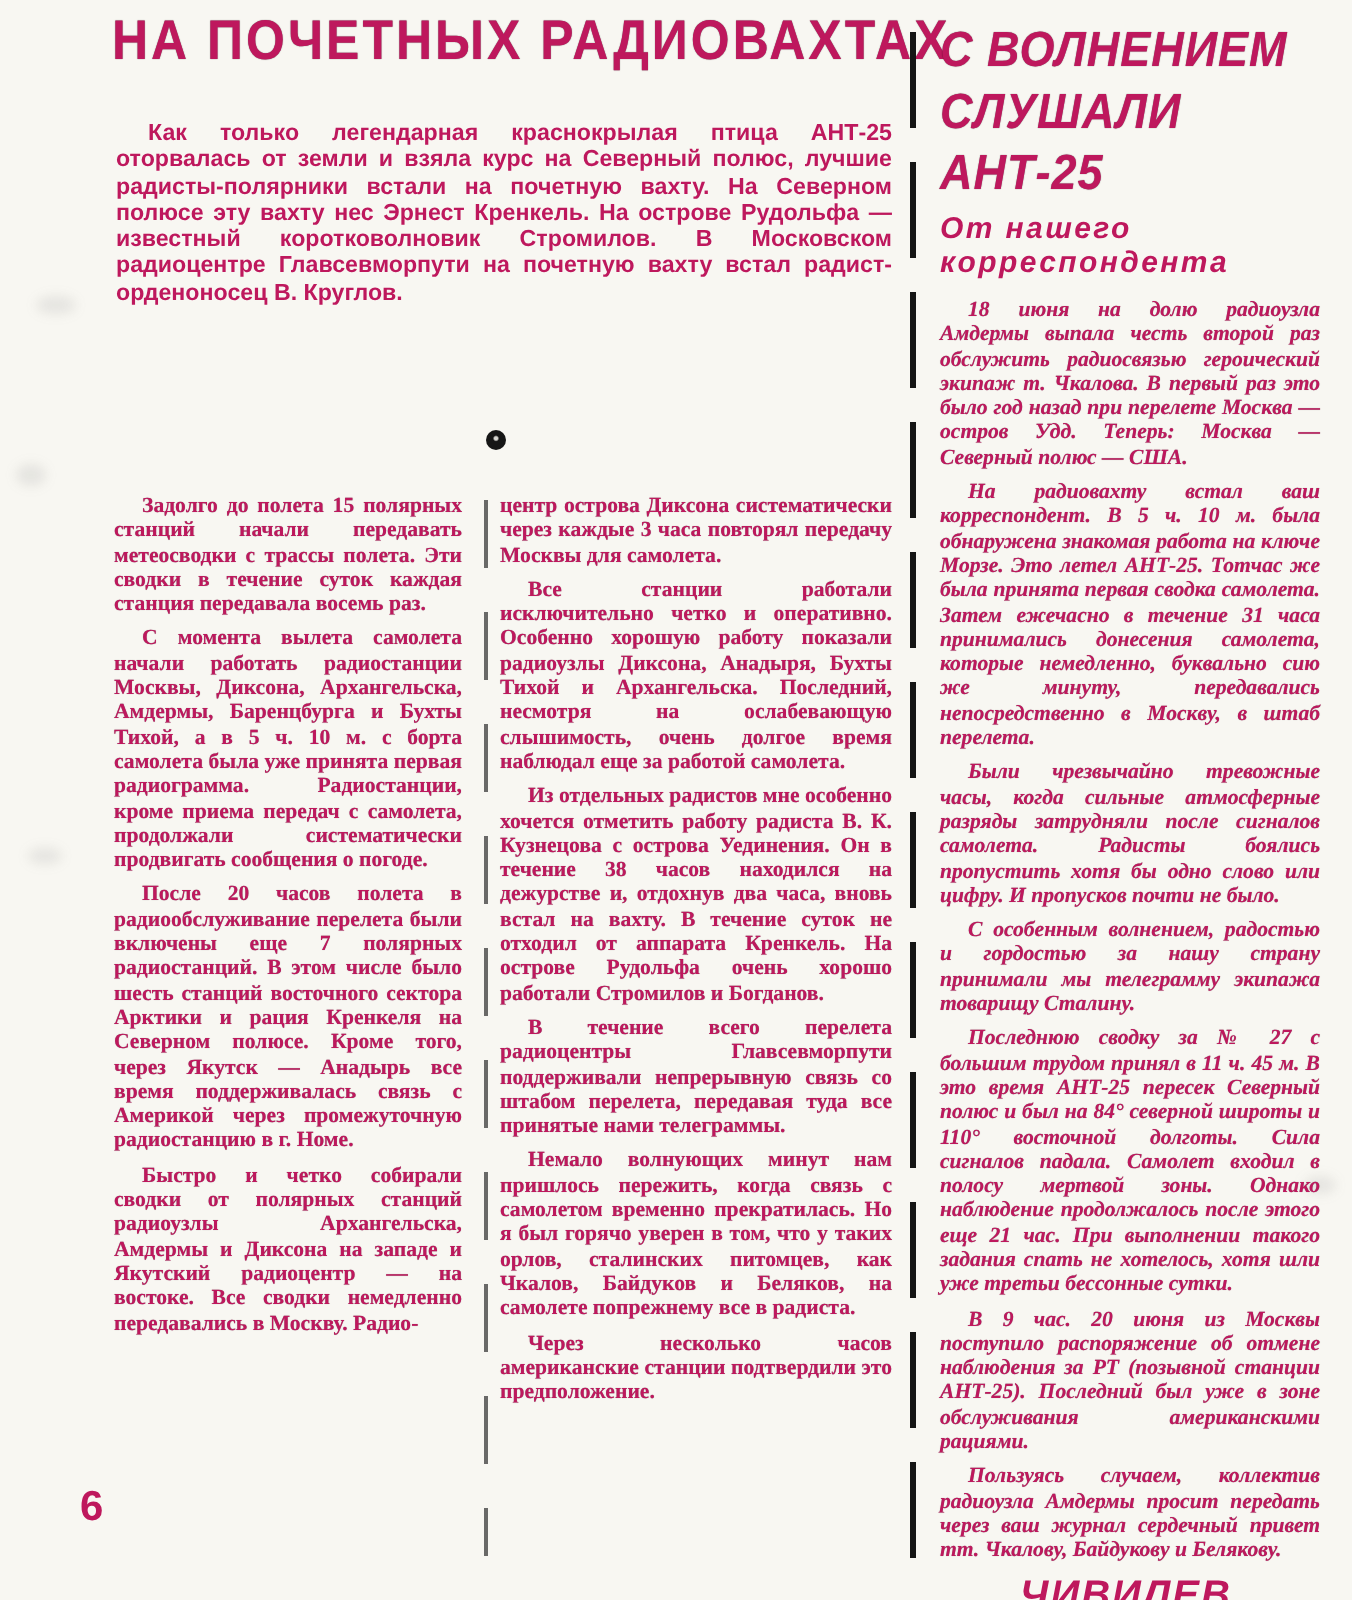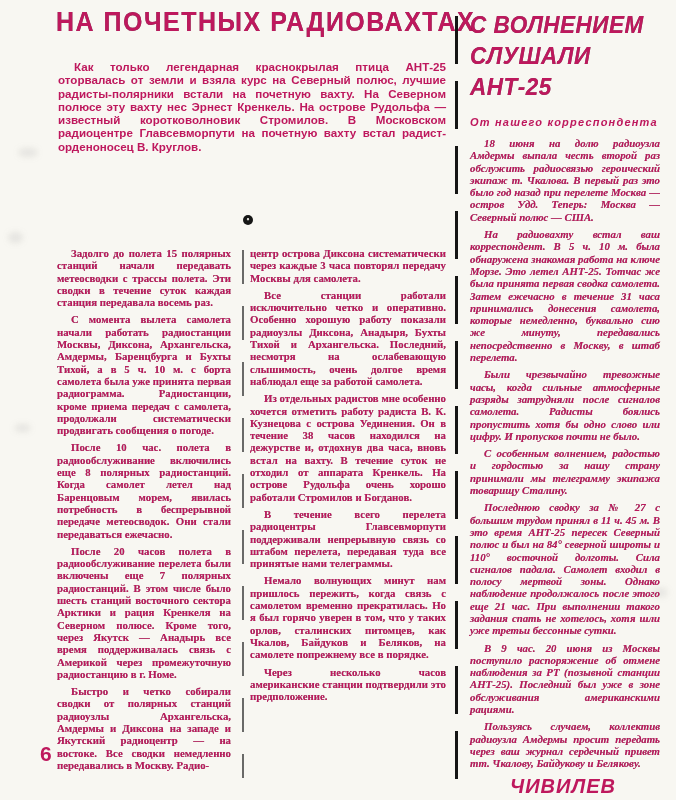--- a/index.html
+++ b/index.html
@@ -53,23 +53,23 @@
 
   
   .right-article { position:absolute; left:470px; top:10px; width:190px;font-style:italic; }
   .headline-right {
     font-family:"Liberation Sans", sans-serif; font-weight:bold;
     font-size:22.5px; line-height:28px; letter-spacing:.5px;
     transform:scaleY(1.1); transform-origin:top left;
     text-shadow:0 0 .5px rgba(0,0,0,.6);
   }
   .byline {
-    margin-top:22px;
+    margin-top:12px;
     font-family:"Liberation Sans", sans-serif; font-weight:bold;
-    font-size:11px; letter-spacing:1.2px;
+    font-size:15px; letter-spacing:1.2px;
   }
   .right-body {
     margin-top:9px;
     font-size:10.8px; line-height:12.3px; font-weight:bold;
     text-align:justify; text-shadow:0 0 .4px rgba(0,0,0,.45);
   }
   .right-body p { margin:5px 0 0 0; text-indent:14px; }
   .right-body p:first-child { margin-top:0; }
   .signature {
     margin-top:5px; padding-right:4px; text-align:center;
@@ -95,31 +95,30 @@
 
   <div class="intro">
     <p>Как только легендарная краснокрылая птица АНТ-25 оторвалась от земли и взяла курс на Северный полюс, лучшие радисты-полярники встали на почетную вахту. На Северном полюсе эту вахту нес Эрнест Кренкель. На острове Рудольфа — известный коротковолновик Стромилов. В Московском радиоцентре Главсевморпути на почетную вахту встал радист-орденоносец В. Круглов.</p>
   </div>
 
   <div class="ornament"></div>
 
   <div id="col1" class="bodycol">
     <p>Задолго до полета 15 полярных станций начали передавать метеосводки с трассы полета. Эти сводки в течение суток каждая станция передавала восемь раз.</p>
     <p>С момента вылета самолета начали работать радиостанции Москвы, Диксона, Архангельска, Амдермы, Баренцбурга и Бухты Тихой, а в 5 ч. 10 м. с борта самолета была уже принята первая радиограмма. Радиостанции, кроме приема передач с самолета, продолжали систематически продвигать сообщения о погоде.</p>
-    <p>После 10 час. полета в радиообслуживание включились еще 8 полярных радиостанций. Когда самолет летел над Баренцовым морем, явилась потребность в беспрерывной передаче метеосводок. Они стали передаваться ежечасно.</p>
     <p>После 20 часов полета в радиообслуживание перелета были включены еще 7 полярных радиостанций. В этом числе было шесть станций восточного сектора Арктики и рация Кренкеля на Северном полюсе. Кроме того, через Якутск — Анадырь все время поддерживалась связь с Америкой через промежуточную радиостанцию в г. Номе.</p>
     <p>Быстро и четко собирали сводки от полярных станций радиоузлы Архангельска, Амдермы и Диксона на западе и Якутский радиоцентр — на востоке. Все сводки немедленно передавались в Москву. Радио-</p>
   </div>
 
   <div id="col2" class="bodycol">
     <p class="no-indent">центр острова Диксона систематически через каждые 3 часа повторял передачу Москвы для самолета.</p>
     <p>Все станции работали исключительно четко и оперативно. Особенно хорошую работу показали радиоузлы Диксона, Анадыря, Бухты Тихой и Архангельска. Последний, несмотря на ослабевающую слышимость, очень долгое время наблюдал еще за работой самолета.</p>
     <p>Из отдельных радистов мне особенно хочется отметить работу радиста В. К. Кузнецова с острова Уединения. Он в течение 38 часов находился на дежурстве и, отдохнув два часа, вновь встал на вахту. В течение суток не отходил от аппарата Кренкель. На острове Рудольфа очень хорошо работали Стромилов и Богданов.</p>
     <p>В течение всего перелета радиоцентры Главсевморпути поддерживали непрерывную связь со штабом перелета, передавая туда все принятые нами телеграммы.</p>
-    <p>Немало волнующих минут нам пришлось пережить, когда связь с самолетом временно прекратилась. Но я был горячо уверен в том, что у таких орлов, сталинских питомцев, как Чкалов, Байдуков и Беляков, на самолете попрежнему все в порядке.</p>
+    <p>Немало волнующих минут нам пришлось пережить, когда связь с самолетом временно прекратилась. Но я был горячо уверен в том, что у таких орлов, сталинских питомцев, как Чкалов, Байдуков и Беляков, на самолете попрежнему все в радиста.</p>
     <p>Через несколько часов американские станции подтвердили это предположение.</p>
   </div>
 
   <div class="divider-cols"></div>
   <div class="divider-articles"></div>
 
   <div class="right-article">
     <div class="headline-right">
       <div>С ВОЛНЕНИЕМ</div>
       <div>СЛУШАЛИ АНТ-25</div>

